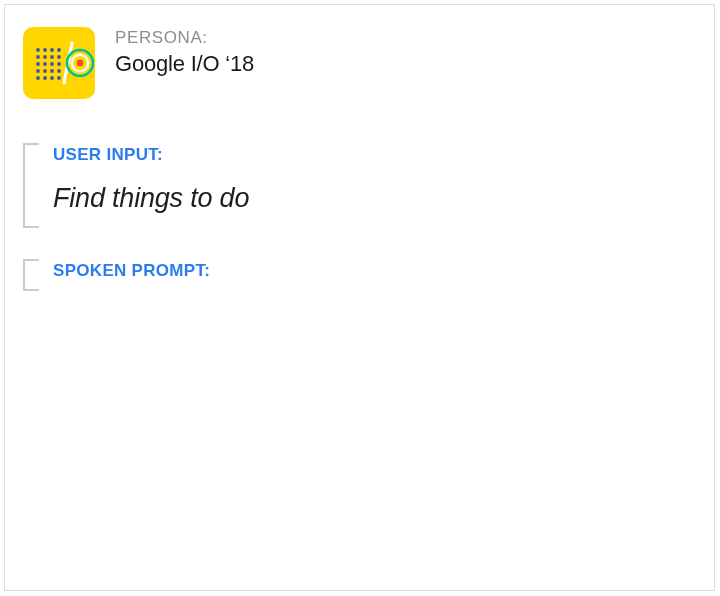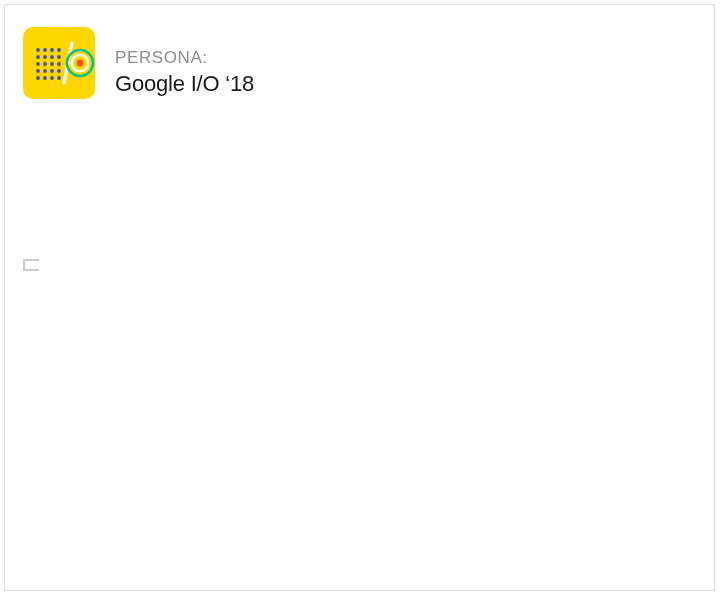--- a/index.html
+++ b/index.html
@@ -23,21 +23,21 @@
     width: 711px;
     height: 587px;
     box-sizing: border-box;
     border: 1px solid #dcdde1;
     background: #ffffff;
   }
 
   
   .header {
     display: flex;
-    align-items: flex-end;
+    align-items: flex-start;
     position: absolute;
     left: 18px;
     top: 22px;
   }
 
   .logo {
     width: 72px;
     height: 72px;
     border-radius: 10px;
     background: #ffd600;
@@ -168,23 +168,34 @@
         <circle cx="57" cy="36" r="3.4" fill="#f4511e"></circle>
       </svg>
     </div>
 
     <div class="header-text">
       <div class="label-persona">PERSONA:</div>
       <div class="title-persona">Google I/O ‘18</div>
     </div>
   </div>
 
+  <div class="block" id="block-user-input">
+    <div class="bracket">
+      <span class="tick-top"></span>
+      <span class="tick-bottom"></span>
+    </div>
+    <div class="block-body">
+      <div class="block-label">USER INPUT:</div>
+      <div class="block-value">Find things to do</div>
+    </div>
+  </div>
 
   <div class="block" id="block-spoken-prompt">
     <div class="bracket">
       <span class="tick-top"></span>
       <span class="tick-bottom"></span>
     </div>
     <div class="block-body">
+      <div class="block-label">SPOKEN PROMPT:</div>
     </div>
   </div>
 
 </div>
 
 </body></html>

